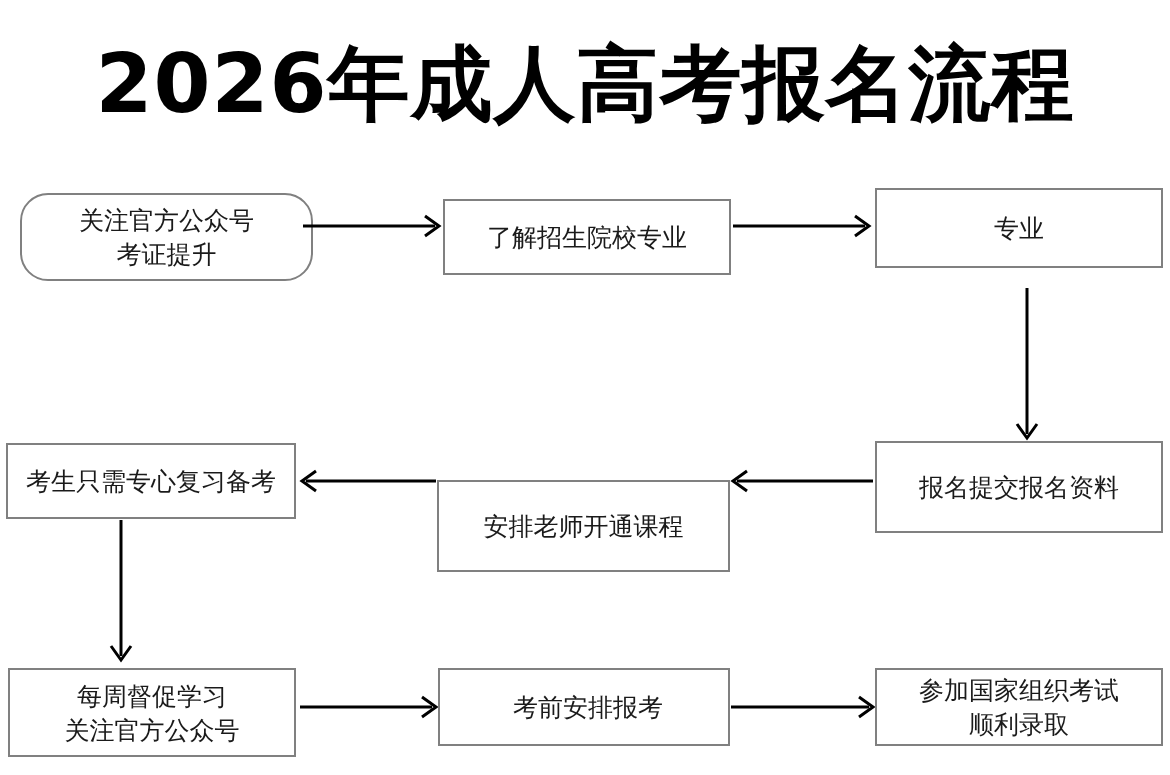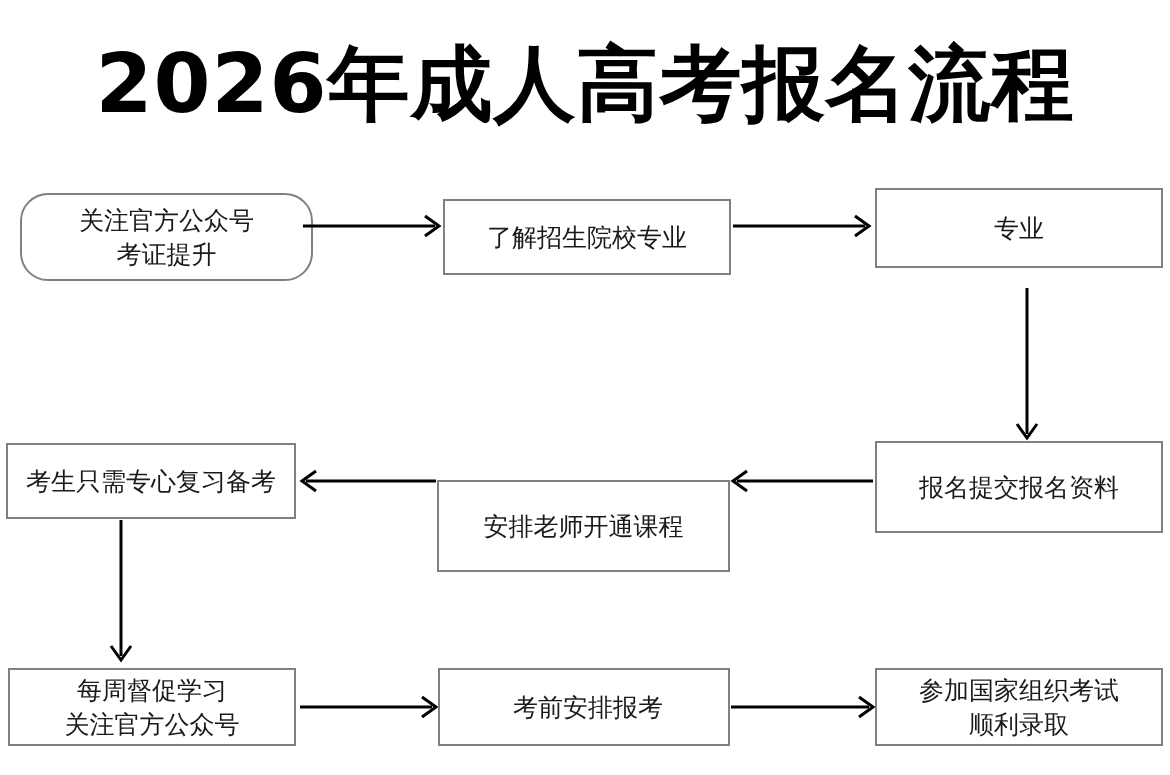--- a/index.html
+++ b/index.html
@@ -135,21 +135,21 @@
     <span class="line">报名提交报名资料</span>
   </div>
 
   <div class="arrow" style="left:109px; top:520px; width:24px; height:144px;">
     <svg width="24" height="144" viewBox="0 0 24 144">
       <line x1="12" y1="0" x2="12" y2="136" stroke="#000000" stroke-width="3"></line>
       <polyline points="2,126 12,140 22,126" fill="none" stroke="#000000" stroke-width="3"></polyline>
     </svg>
   </div>
 
-  <div class="node" style="left:8px; top:668px; width:288px; height:78px;">
+  <div class="node" style="left:8px; top:668px; width:288px; height:89px;">
     <span class="line">每周督促学习</span>
     <span class="line">关注官方公众号</span>
   </div>
 
   <div class="arrow" style="left:300px; top:695px; width:140px; height:24px;">
     <svg width="140" height="24" viewBox="0 0 140 24">
       <line x1="0" y1="12" x2="132" y2="12" stroke="#000000" stroke-width="3"></line>
       <polyline points="122,2 136,12 122,22" fill="none" stroke="#000000" stroke-width="3"></polyline>
     </svg>
   </div>

